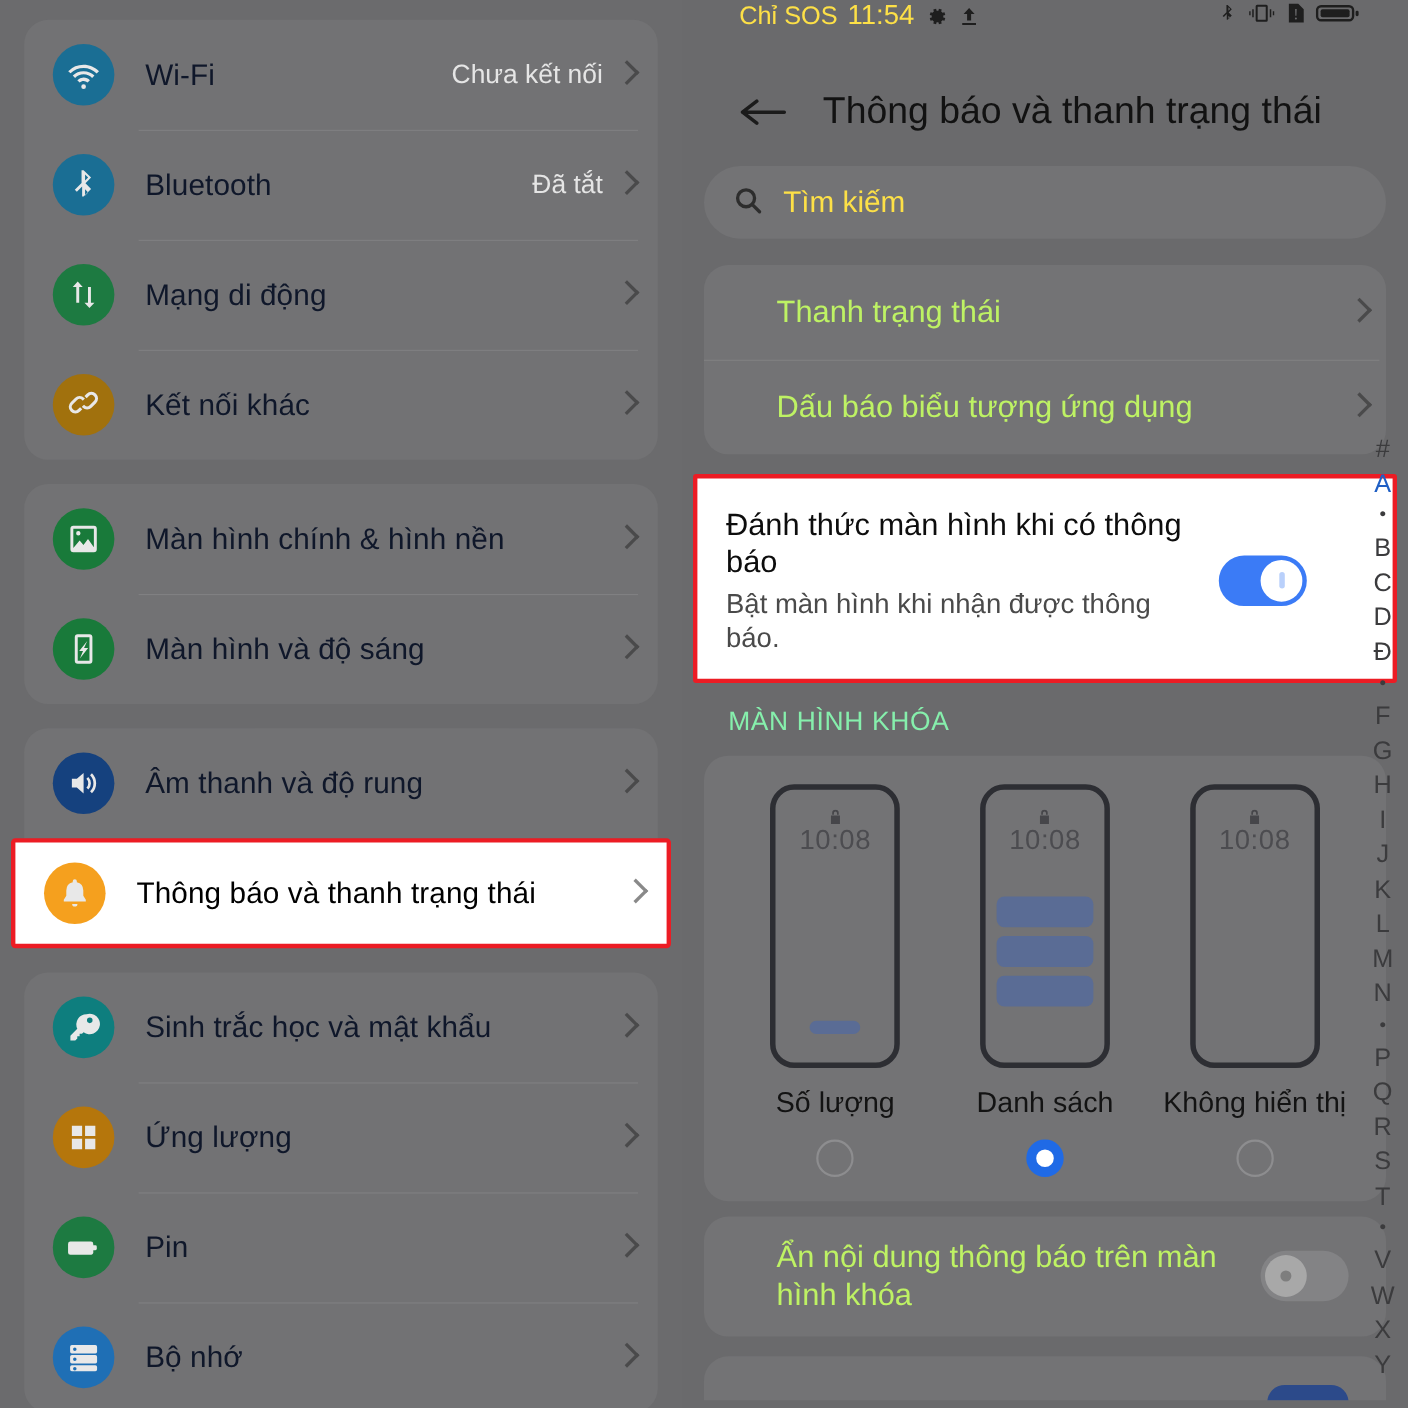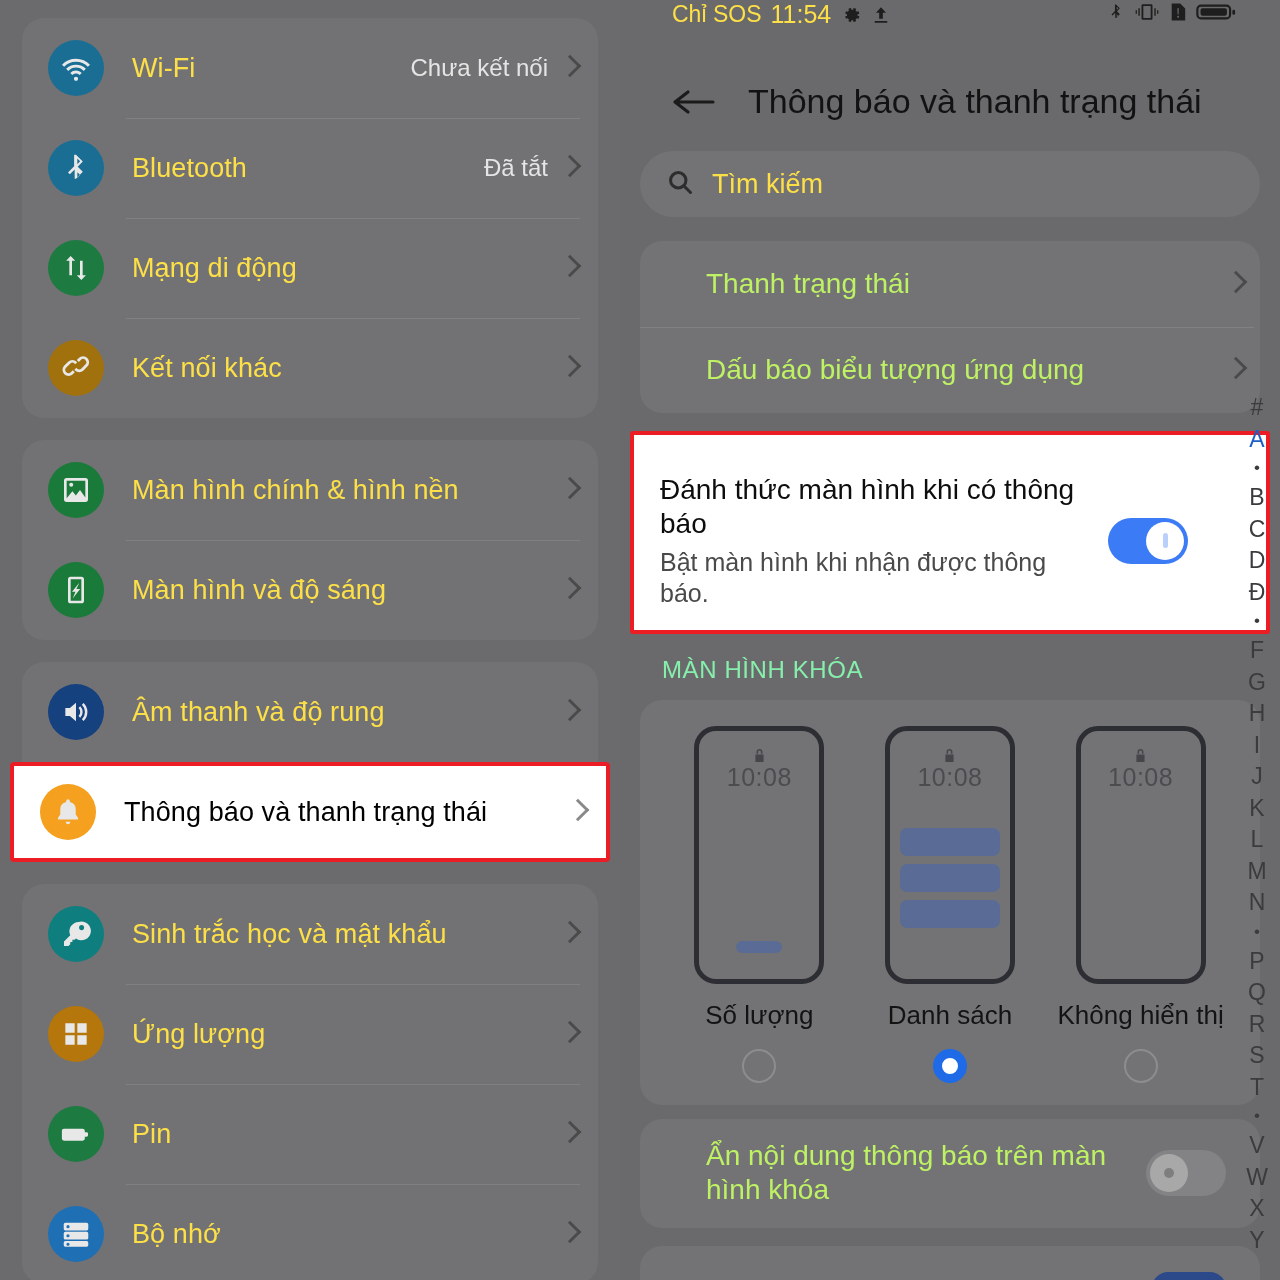--- a/index.html
+++ b/index.html
@@ -37,21 +37,21 @@
     width: 56px; height: 56px; border-radius: 50%;
     flex: 0 0 56px;
     display: flex; align-items: center; justify-content: center;
     color: #e8e8e8;
   }
   .ic svg { width: 32px; height: 32px; fill: currentColor; }
   .row-label {
     flex: 1 1 auto;
     margin-left: 28px;
     font-size: 27px;
-    color: #fde047;
+    color: #0f172a;
     letter-spacing: .1px;
     white-space: nowrap;
   }
   .row-value {
     font-size: 24px;
     color: #e5e5e5;
     margin-right: 14px;
     white-space: nowrap;
   }
   .chev {
@@ -133,21 +133,21 @@
     color: #86efac;
     letter-spacing: .6px;
     padding: 22px 20px 16px 42px;
   }
 
   
   .toggle-card {
     background: #fff;
     border: 4px solid #ec1c24;
     margin: 10px 10px 0 10px;
-    padding: 38px 24px 22px 26px;
+    padding: 25px 24px 22px 26px;
     display: flex; align-items: center; gap: 18px;
     border-radius: 3px;
   }
   .tc-texts { flex: 1 1 auto; max-width: 430px; }
   .tc-title { font-size: 28px; color: #0d0d0d; line-height: 1.22; }
   .tc-sub { font-size: 25px; color: #4a4a4a; line-height: 1.22; margin-top: 6px; }
   .switch {
     flex: 0 0 auto;
     width: 80px; height: 46px; border-radius: 23px;
     background: #3b7bf6;
@@ -167,21 +167,21 @@
   
   .preview-card {
     background: #737375;
     border-radius: 22px;
     margin: 0 20px 18px 20px;
     padding: 26px 24px 22px 24px;
   }
   .phones { display: flex; justify-content: space-around; align-items: flex-end; }
   .phone-col { display: flex; flex-direction: column; align-items: center; width: 180px; }
   .phone {
-    width: 130px; height: 258px;
+    width: 118px; height: 258px;
     border: 5px solid #2d2e33;
     border-radius: 22px;
     position: relative;
     padding: 18px 10px 12px 10px;
     display: flex; flex-direction: column; align-items: center;
   }
   .lock-glyph { width: 13px; height: 14px; margin-bottom: 2px; }
   .lock-glyph svg { width: 13px; height: 14px; fill: #46464a; }
   .phone-time { font-size: 25px; color: #4c4c50; line-height: 1; letter-spacing: .5px; }
   .notif-stack { margin-top: 38px; width: 100%; display: flex; flex-direction: column; gap: 8px; }

